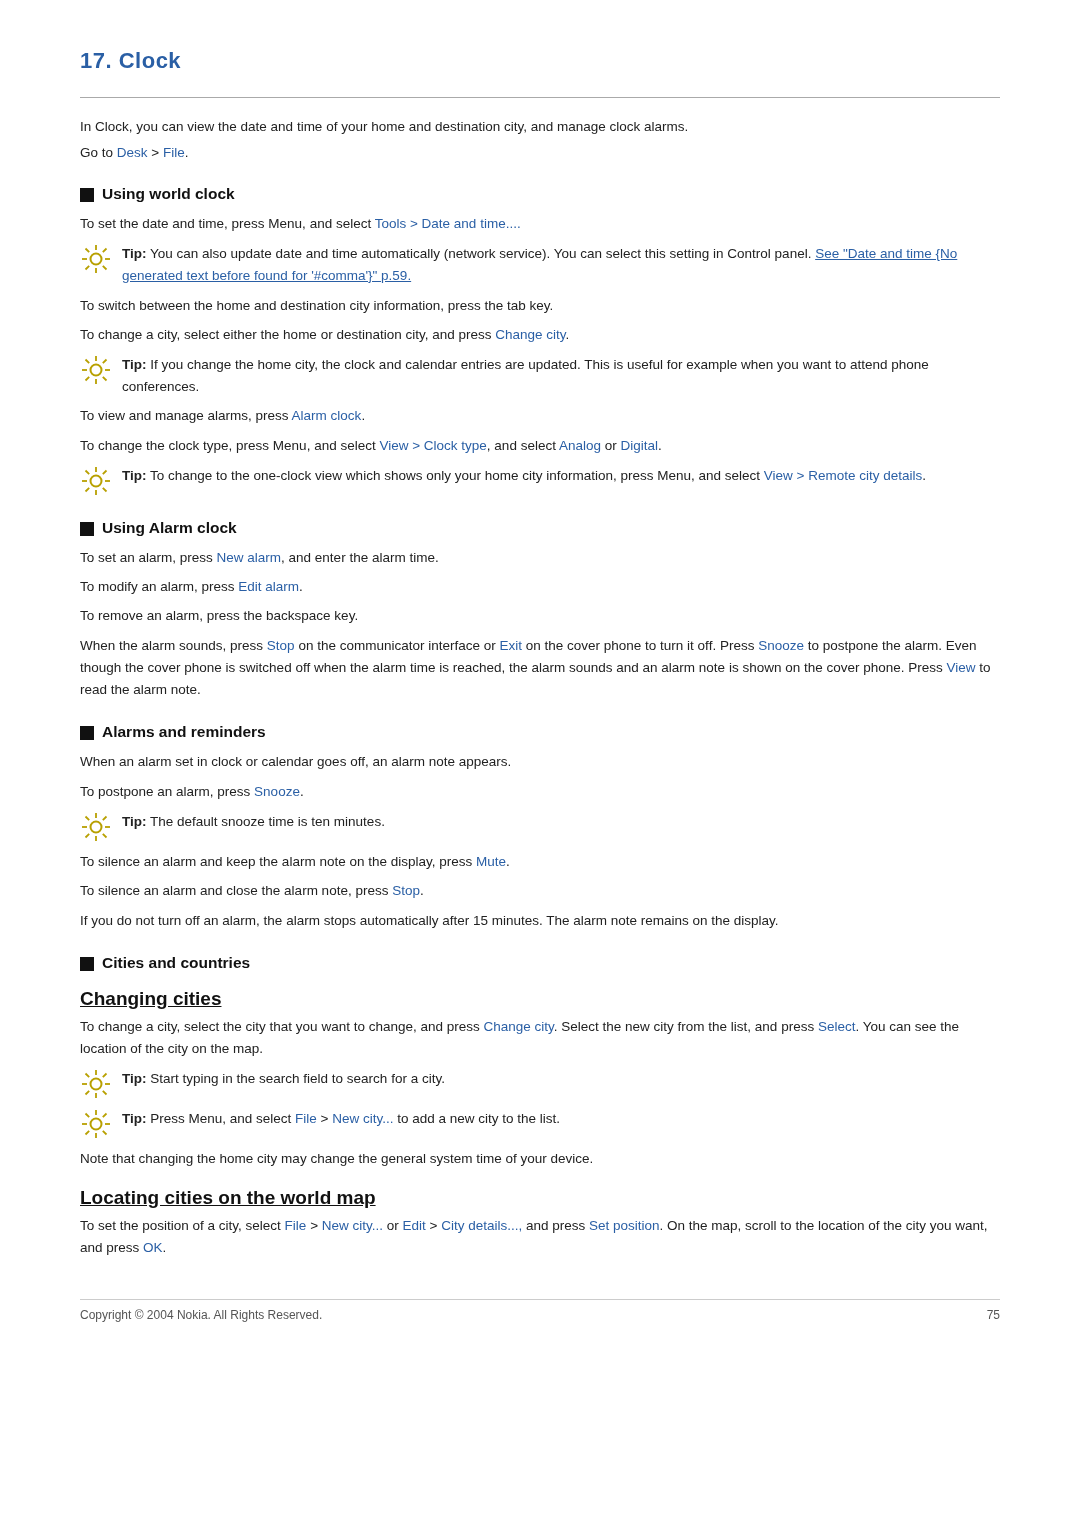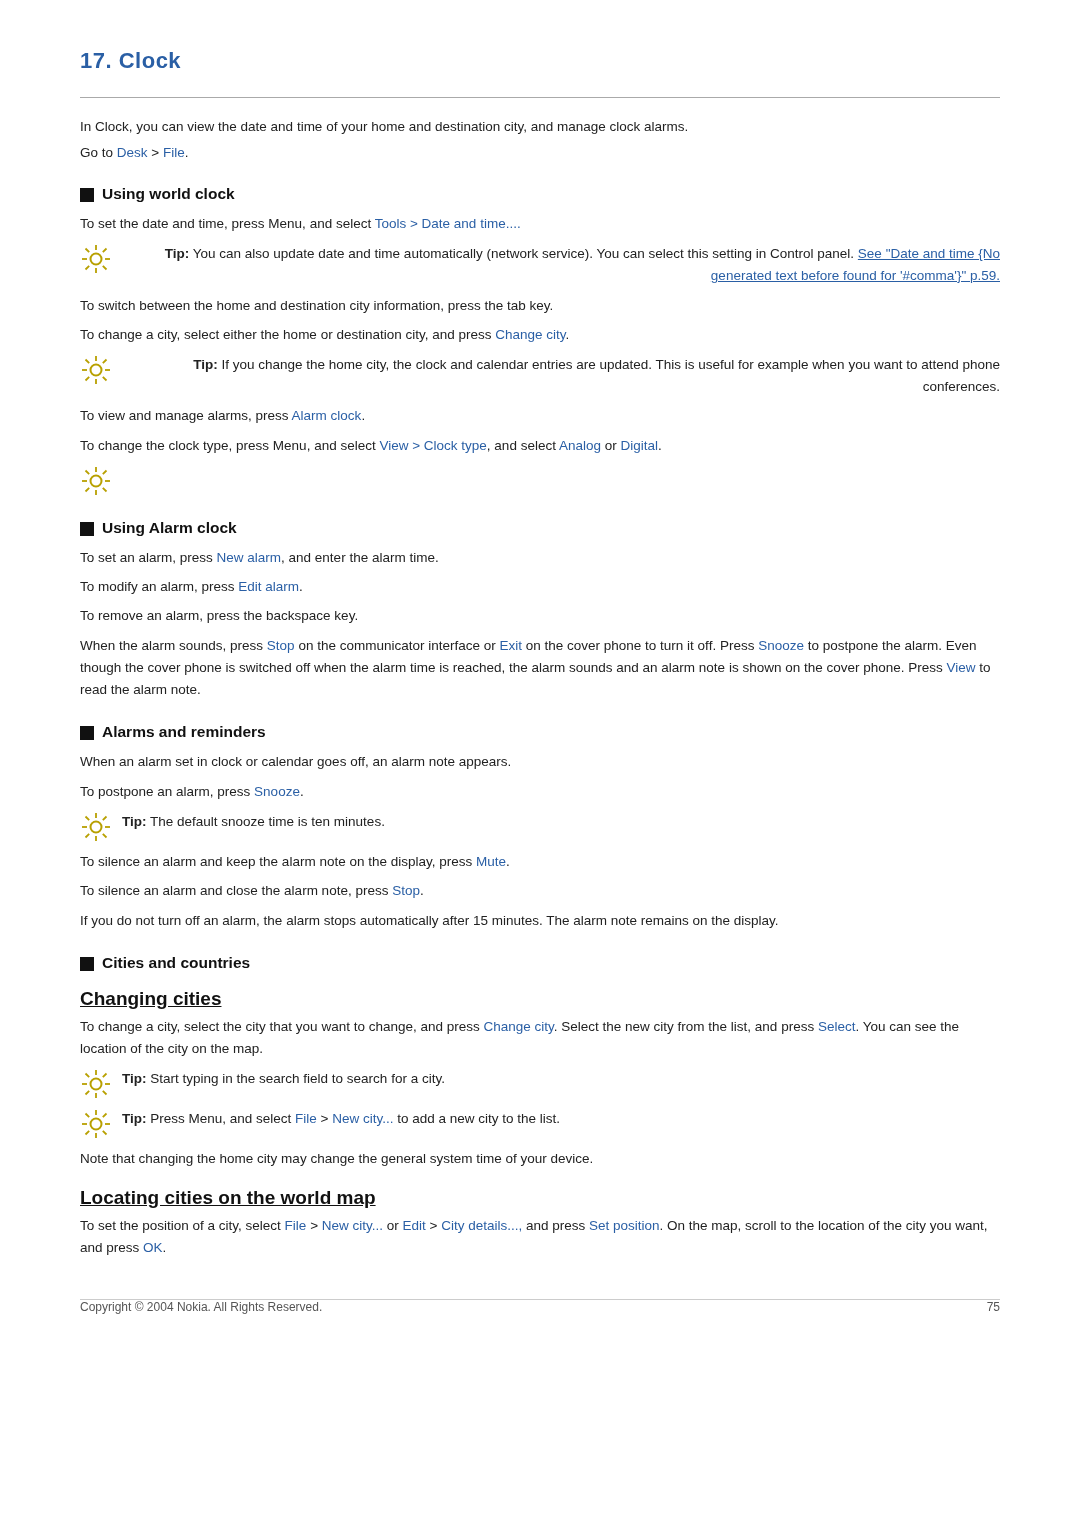--- a/index.html
+++ b/index.html
@@ -65,21 +65,20 @@
       line-height: 1.65;
     }
     a, .link {
       color: #2a5fa5;
       text-decoration: underline;
     }
     .tip-box {
       display: flex;
       align-items: flex-start;
       margin: 8px 0 8px 0;
-      text-align: right;
     }
     .tip-icon {
       flex-shrink: 0;
       width: 32px;
       height: 32px;
       margin-right: 10px;
       margin-top: 0px;
     }
     .tip-icon svg {
       width: 32px;
@@ -88,20 +87,21 @@
     .tip-text {
       line-height: 1.6;
       font-size: 13.5px;
     }
     .tip-text strong {
       font-weight: bold;
     }
     .footer {
       margin-top: 40px;
       border-top: 1px solid #ccc;
+      padding-top: 8px;
       display: flex;
       justify-content: space-between;
       font-size: 12px;
       color: #555;
     }
     .bold-link {
       color: #2a5fa5;
       font-weight: normal;
     }
   </style>
@@ -176,20 +176,23 @@
       <line x1="16" y1="2" x2="16" y2="7" stroke="#b8a000" stroke-width="1.8"></line>
       <line x1="16" y1="25" x2="16" y2="30" stroke="#b8a000" stroke-width="1.8"></line>
       <line x1="2" y1="16" x2="7" y2="16" stroke="#b8a000" stroke-width="1.8"></line>
       <line x1="25" y1="16" x2="30" y2="16" stroke="#b8a000" stroke-width="1.8"></line>
       <line x1="5.5" y1="5.5" x2="9.2" y2="9.2" stroke="#b8a000" stroke-width="1.8"></line>
       <line x1="22.8" y1="22.8" x2="26.5" y2="26.5" stroke="#b8a000" stroke-width="1.8"></line>
       <line x1="26.5" y1="5.5" x2="22.8" y2="9.2" stroke="#b8a000" stroke-width="1.8"></line>
       <line x1="9.2" y1="22.8" x2="5.5" y2="26.5" stroke="#b8a000" stroke-width="1.8"></line>
     </svg>
   </span>
+  <div class="tip-text">
+    <strong>Tip:</strong> To change to the one-clock view which shows only your home city information, press Menu, and select <span class="bold-link">View &gt; Remote city details</span>.
+  </div>
 </div>
 
 <div class="section-header">
   <span class="black-square"></span>
   <h2>Using Alarm clock</h2>
 </div>
 
 <p>To set an alarm, press <span class="bold-link">New alarm</span>, and enter the alarm time.</p>
 <p>To modify an alarm, press <span class="bold-link">Edit alarm</span>.</p>
 <p>To remove an alarm, press the backspace key.</p>

